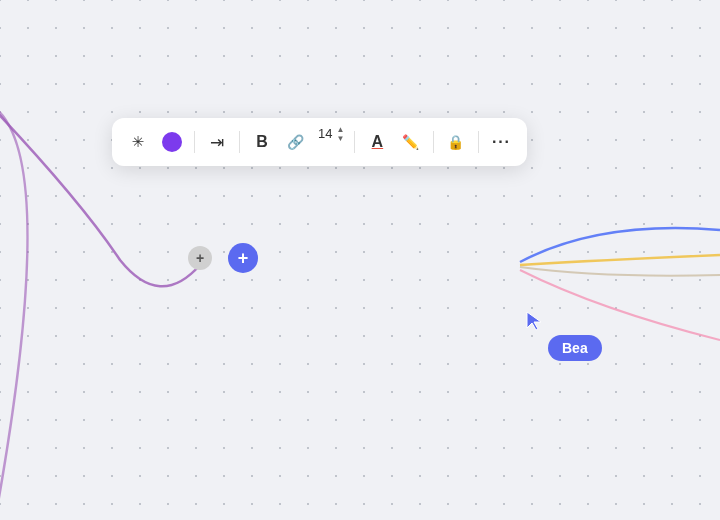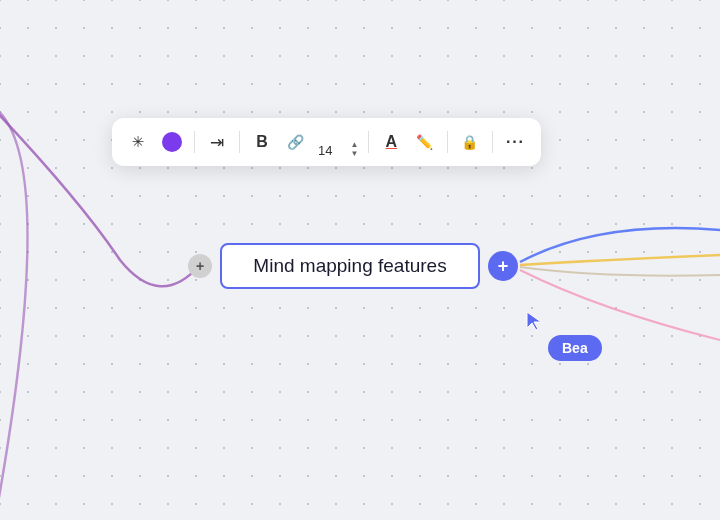--- a/index.html
+++ b/index.html
@@ -76,22 +76,22 @@
 
     .toolbar-color-dot {
       width: 20px;
       height: 20px;
       border-radius: 50%;
       background: #7c3aed;
     }
 
     .toolbar-font-size {
       display: flex;
-      align-items: flex-end;
-      gap: 18px;
+      align-items: flex-start;
+      gap: 4px;
       font-size: 13px;
       color: #333;
       font-weight: 500;
     }
 
     .toolbar-arrows {
       display: flex;
       flex-direction: column;
       gap: 1px;
     }
@@ -261,23 +261,20 @@
       <span style="letter-spacing:1px; font-size:16px; font-weight:bold;">···</span>
     </div>
 
   </div>
 
   <div class="node-area">
     <button class="add-btn-left">
       <span>+</span>
     </button>
 
-    <div class="node-box">
-      <span>Mind mapping features</span>
-    </div>
 
     <button class="add-btn-right">
       <span>+</span>
     </button>
   </div>
 
   <svg class="cursor-pointer" viewBox="0 0 20 22" xmlns="http://www.w3.org/2000/svg">
     <path d="M2 2 L2 18 L7 13 L11 20 L13 19 L9 12 L16 12 Z" fill="#5b6af0" stroke="white" stroke-width="1"></path>
   </svg>
 

